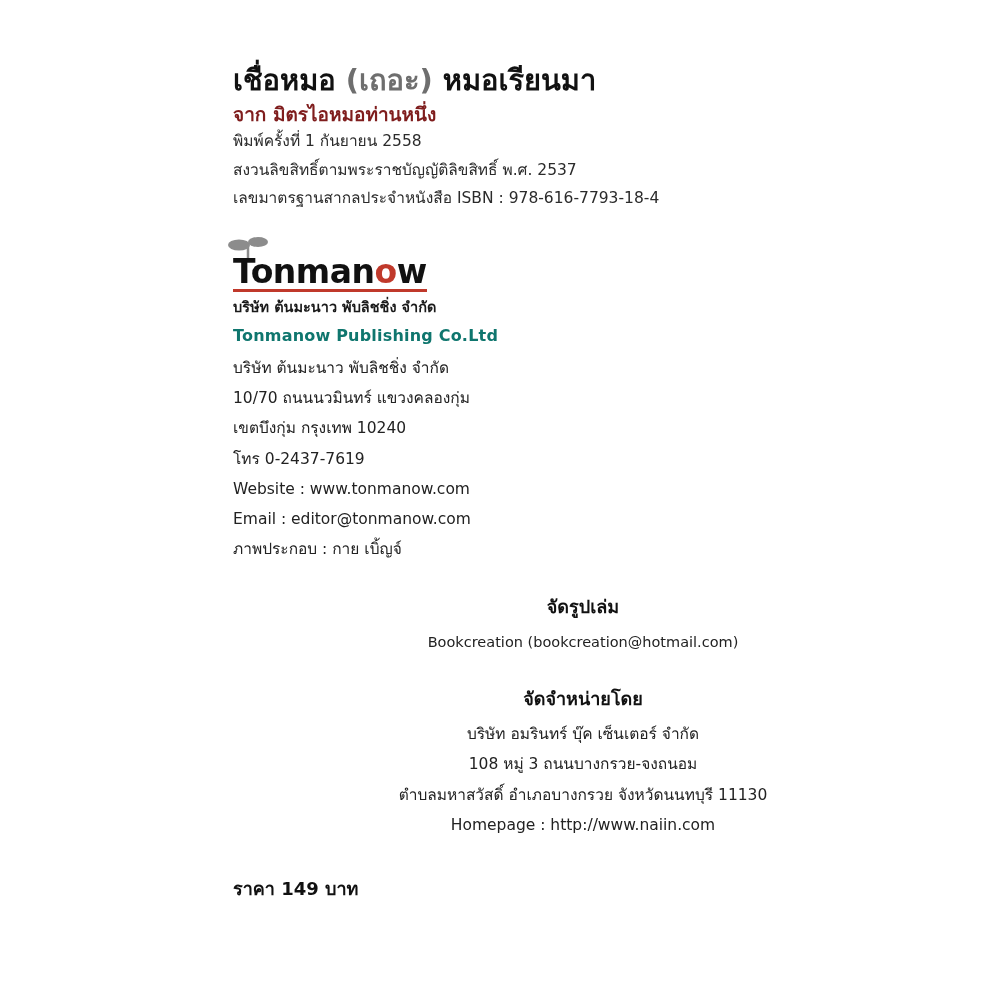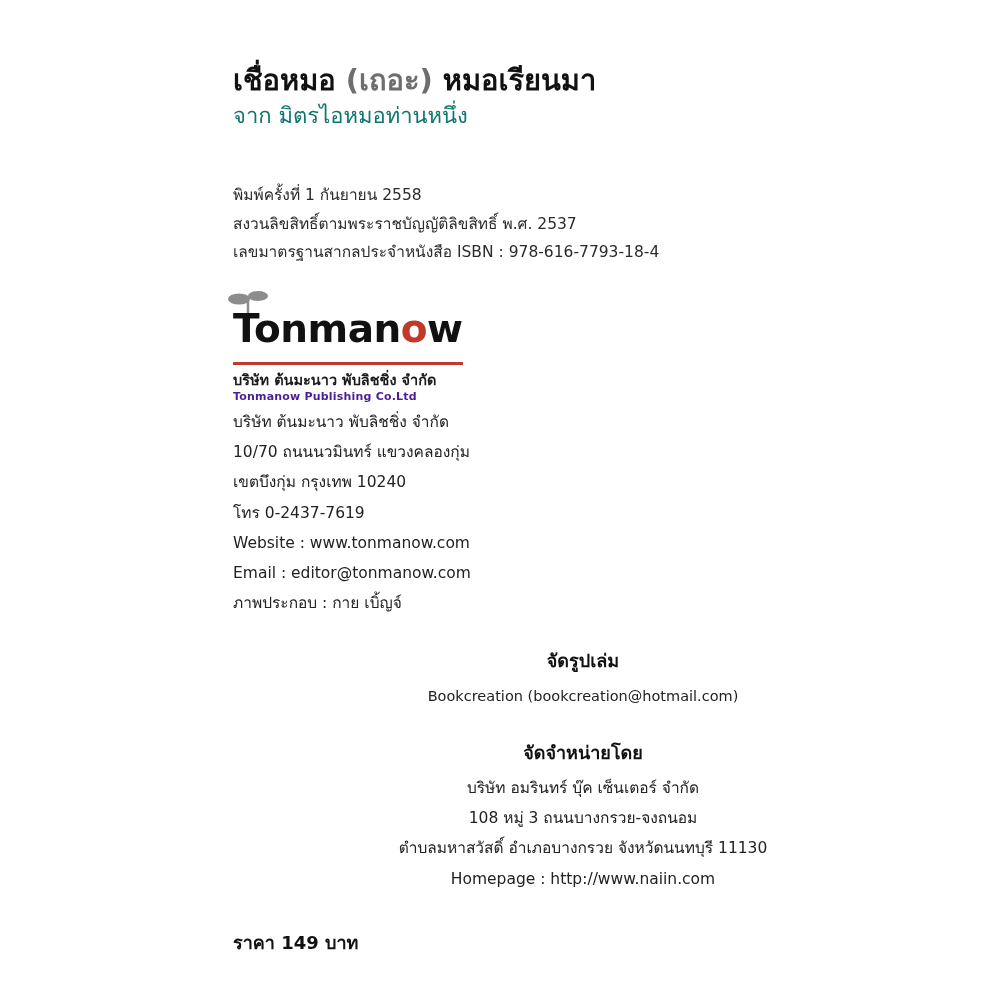--- a/index.html
+++ b/index.html
@@ -37,52 +37,52 @@
     letter-spacing: 0px;
     line-height: 1.25;
     margin: 0 0 2px 0;
     white-space: nowrap;
   }
   .book-title .paren {
     color: #6e6e6e;
     font-weight: bold;
   }
   .book-subtitle {
-    font-size: 22px;
-    color: #0f766e;
+    font-size: 19px;
+    color: #7f1d1d;
     margin: 4px 0 0 0;
     line-height: 1.3;
+    font-weight: bold;
   }
 
   
   .imprint {
-    margin-top: 50px;
   }
   .imprint .line {
     font-size: 15.5px;
     color: #2b2b2b;
     line-height: 1.85;
     white-space: nowrap;
   }
 
   
   .logo-block {
     margin-top: 42px;
     position: relative;
     height: 84px;
   }
   .logo-wordmark {
     position: relative;
     display: inline-block;
-    font-size: 39px;
+    font-size: 33px;
     font-weight: bold;
     letter-spacing: -0.5px;
     color: #111111;
     line-height: 1;
-    padding-bottom: 14px;
+    padding-bottom: 1px;
     border-bottom: 3px solid #c0392b;
     font-family: "DejaVu Sans", sans-serif;
   }
   .logo-wordmark .letter-t {
     position: relative;
     z-index: 2;
   }
   .logo-sprout {
     position: absolute;
     left: -6px;
@@ -95,25 +95,26 @@
     color: #c0392b;
   }
   .logo-th {
     font-size: 14.5px;
     color: #1a1a1a;
     margin-top: 6px;
     line-height: 1.35;
     font-weight: bold;
   }
   .logo-en {
-    font-size: 11px;
-    color: #4c1d95;
+    font-size: 16px;
+    color: #0f766e;
     line-height: 1.35;
     font-weight: bold;
     letter-spacing: 0.2px;
+    margin-top: 7px;
   }
 
   
   .section {
     margin-top: 14px;
   }
   .section.gap-lg { margin-top: 30px; text-align: center; }
   .sec-head {
     font-size: 18px;
     font-weight: bold;

